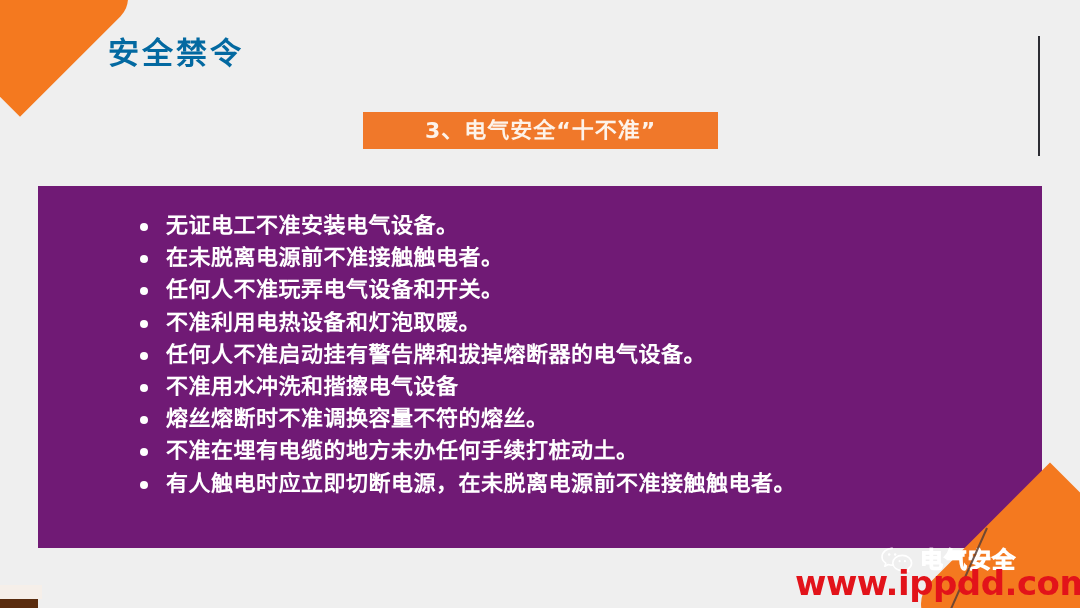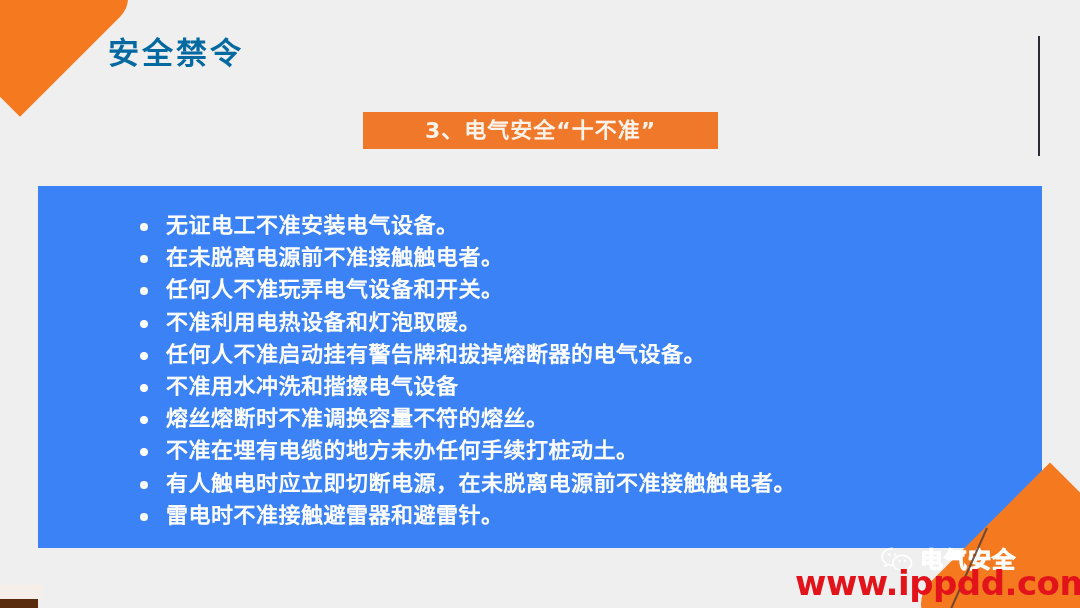--- a/index.html
+++ b/index.html
@@ -93,21 +93,21 @@
     white-space: nowrap;
   }
 
   
   .content-panel {
     position: absolute;
     left: 38px;
     top: 186px;
     width: 1004px;
     height: 362px;
-    background: #3b82f6;
+    background: #701a75;
     box-sizing: border-box;
     padding: 24px 0 0 100px;
   }
   .bullet-list {
     list-style: none;
     margin: 0;
     padding: 0;
   }
   .bullet-item {
     position: relative;
@@ -233,21 +233,20 @@
     <ul class="bullet-list">
       <li class="bullet-item">无证电工不准安装电气设备。</li>
       <li class="bullet-item">在未脱离电源前不准接触触电者。</li>
       <li class="bullet-item">任何人不准玩弄电气设备和开关。</li>
       <li class="bullet-item">不准利用电热设备和灯泡取暖。</li>
       <li class="bullet-item">任何人不准启动挂有警告牌和拔掉熔断器的电气设备。</li>
       <li class="bullet-item">不准用水冲洗和揩擦电气设备</li>
       <li class="bullet-item">熔丝熔断时不准调换容量不符的熔丝。</li>
       <li class="bullet-item">不准在埋有电缆的地方未办任何手续打桩动土。</li>
       <li class="bullet-item">有人触电时应立即切断电源，在未脱离电源前不准接触触电者。</li>
-      <li class="bullet-item">雷电时不准接触避雷器和避雷针。</li>
     </ul>
   </div>
 
   <div class="corner-br"></div>
 
   <div class="wechat-badge">
     <span class="wechat-icon">
       <svg viewBox="0 0 34 28" width="34" height="28" aria-hidden="true">
         <path d="M12.2 2.4C6.5 2.4 2 6.2 2 10.8c0 2.6 1.5 4.9 3.8 6.4l-1 3.1 3.5-1.8c1.2 0.4 2.5 0.6 3.9 0.6 0.4 0 0.8 0 1.2-0.1" fill="none" stroke="#ffffff" stroke-width="1.6" stroke-linejoin="round" stroke-linecap="round"></path>
         <circle cx="9.2" cy="8.6" r="1.25" fill="#ffffff"></circle>

